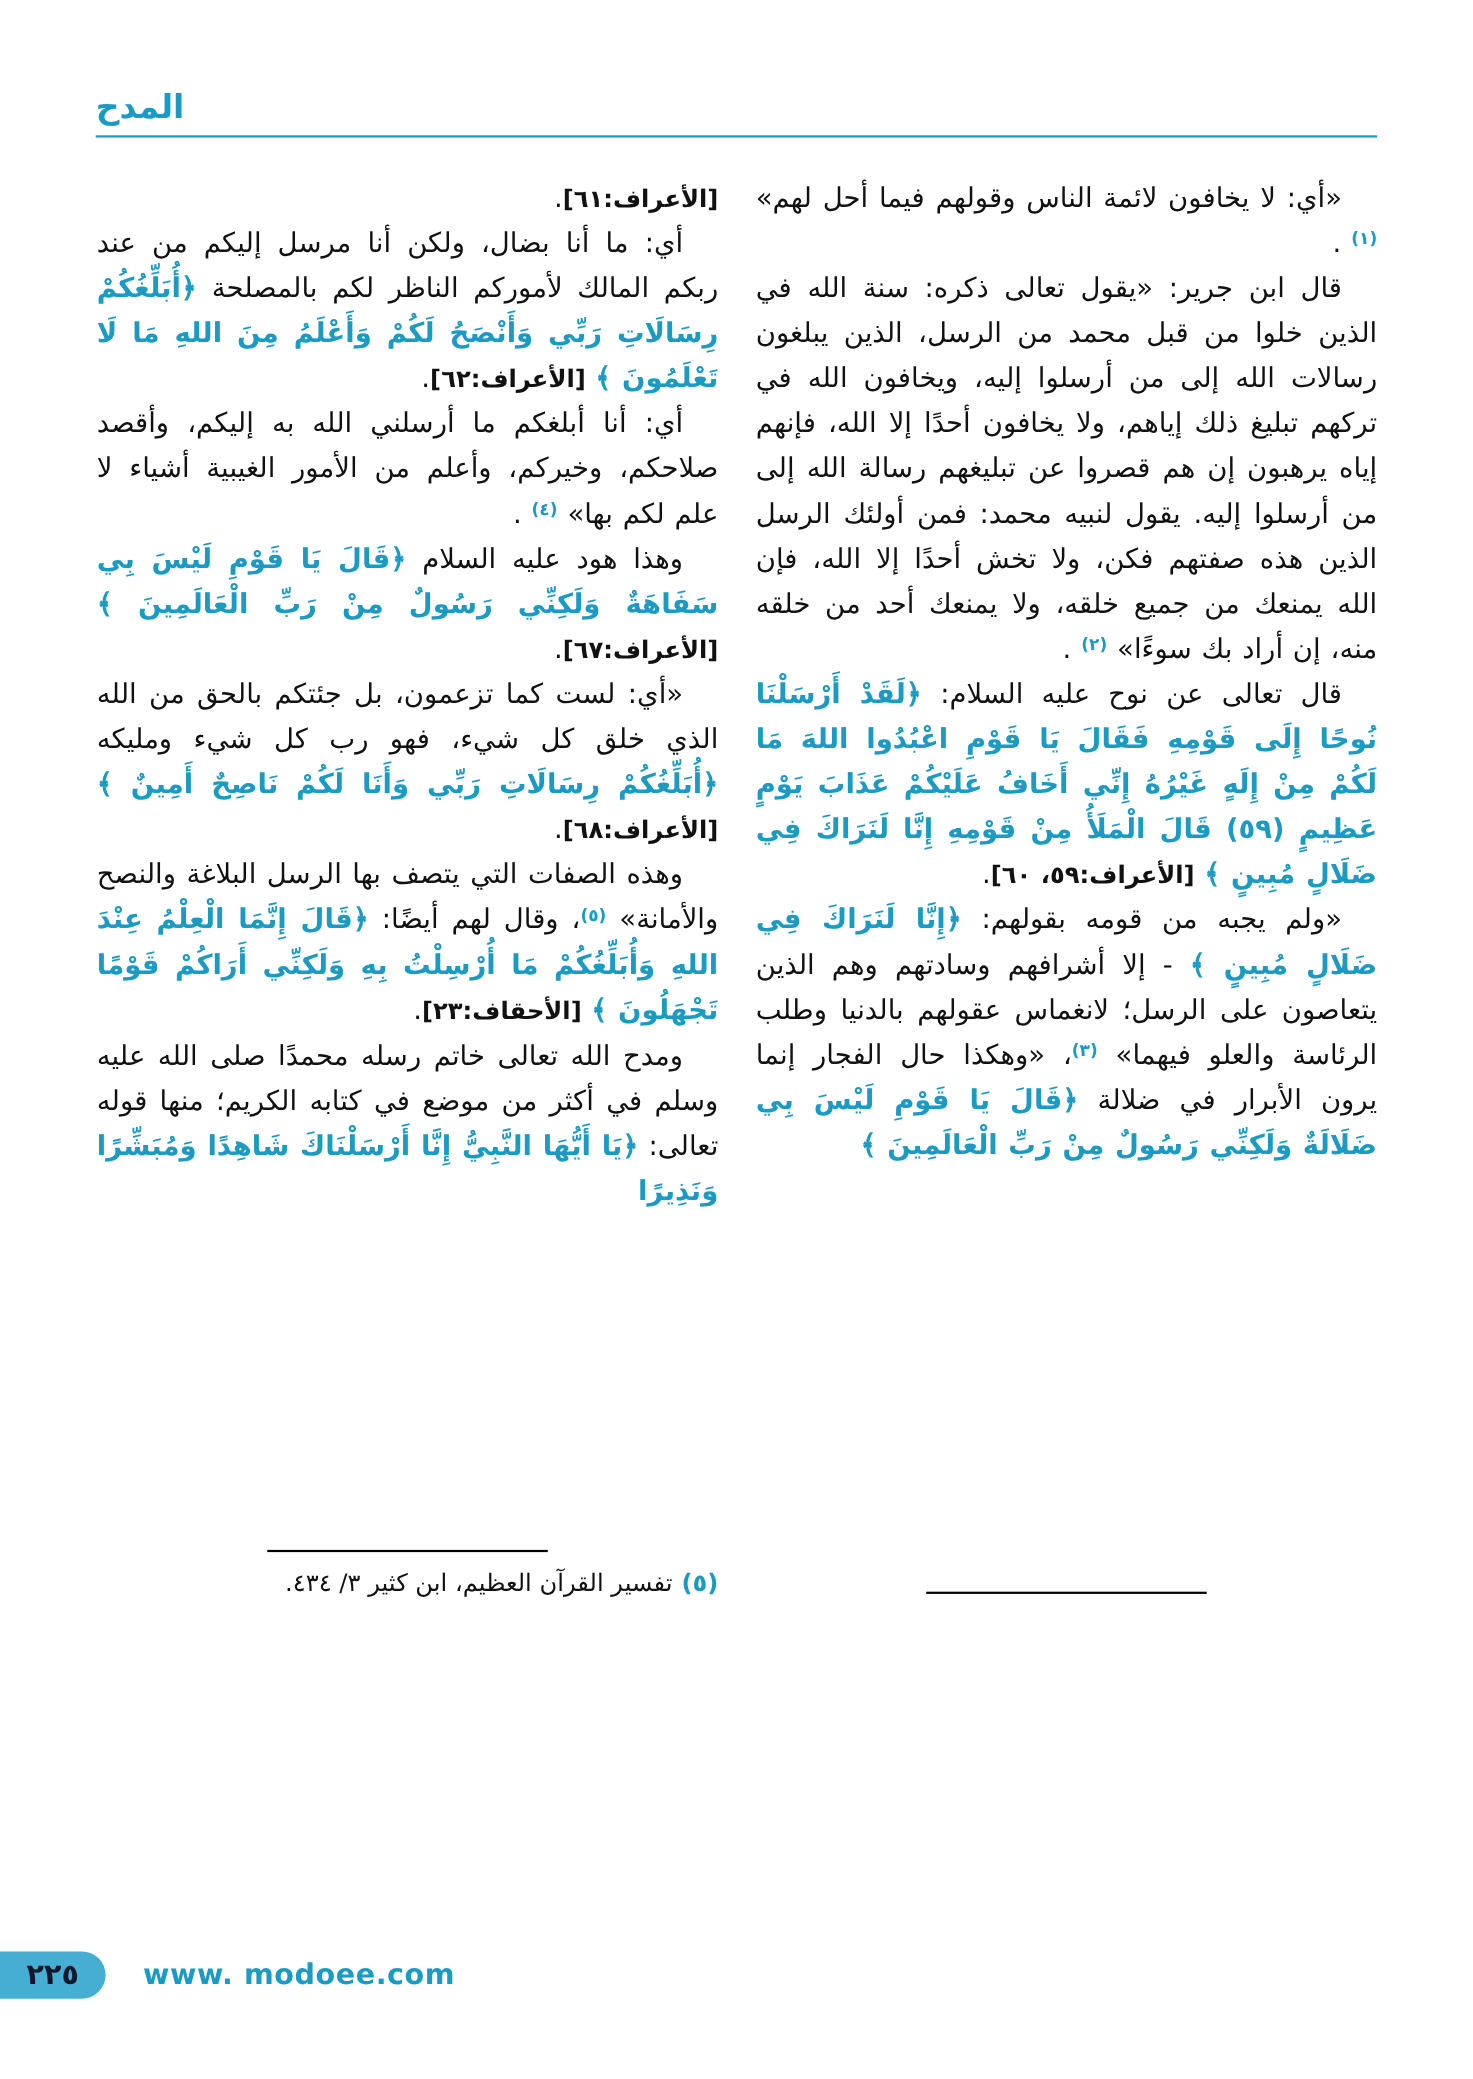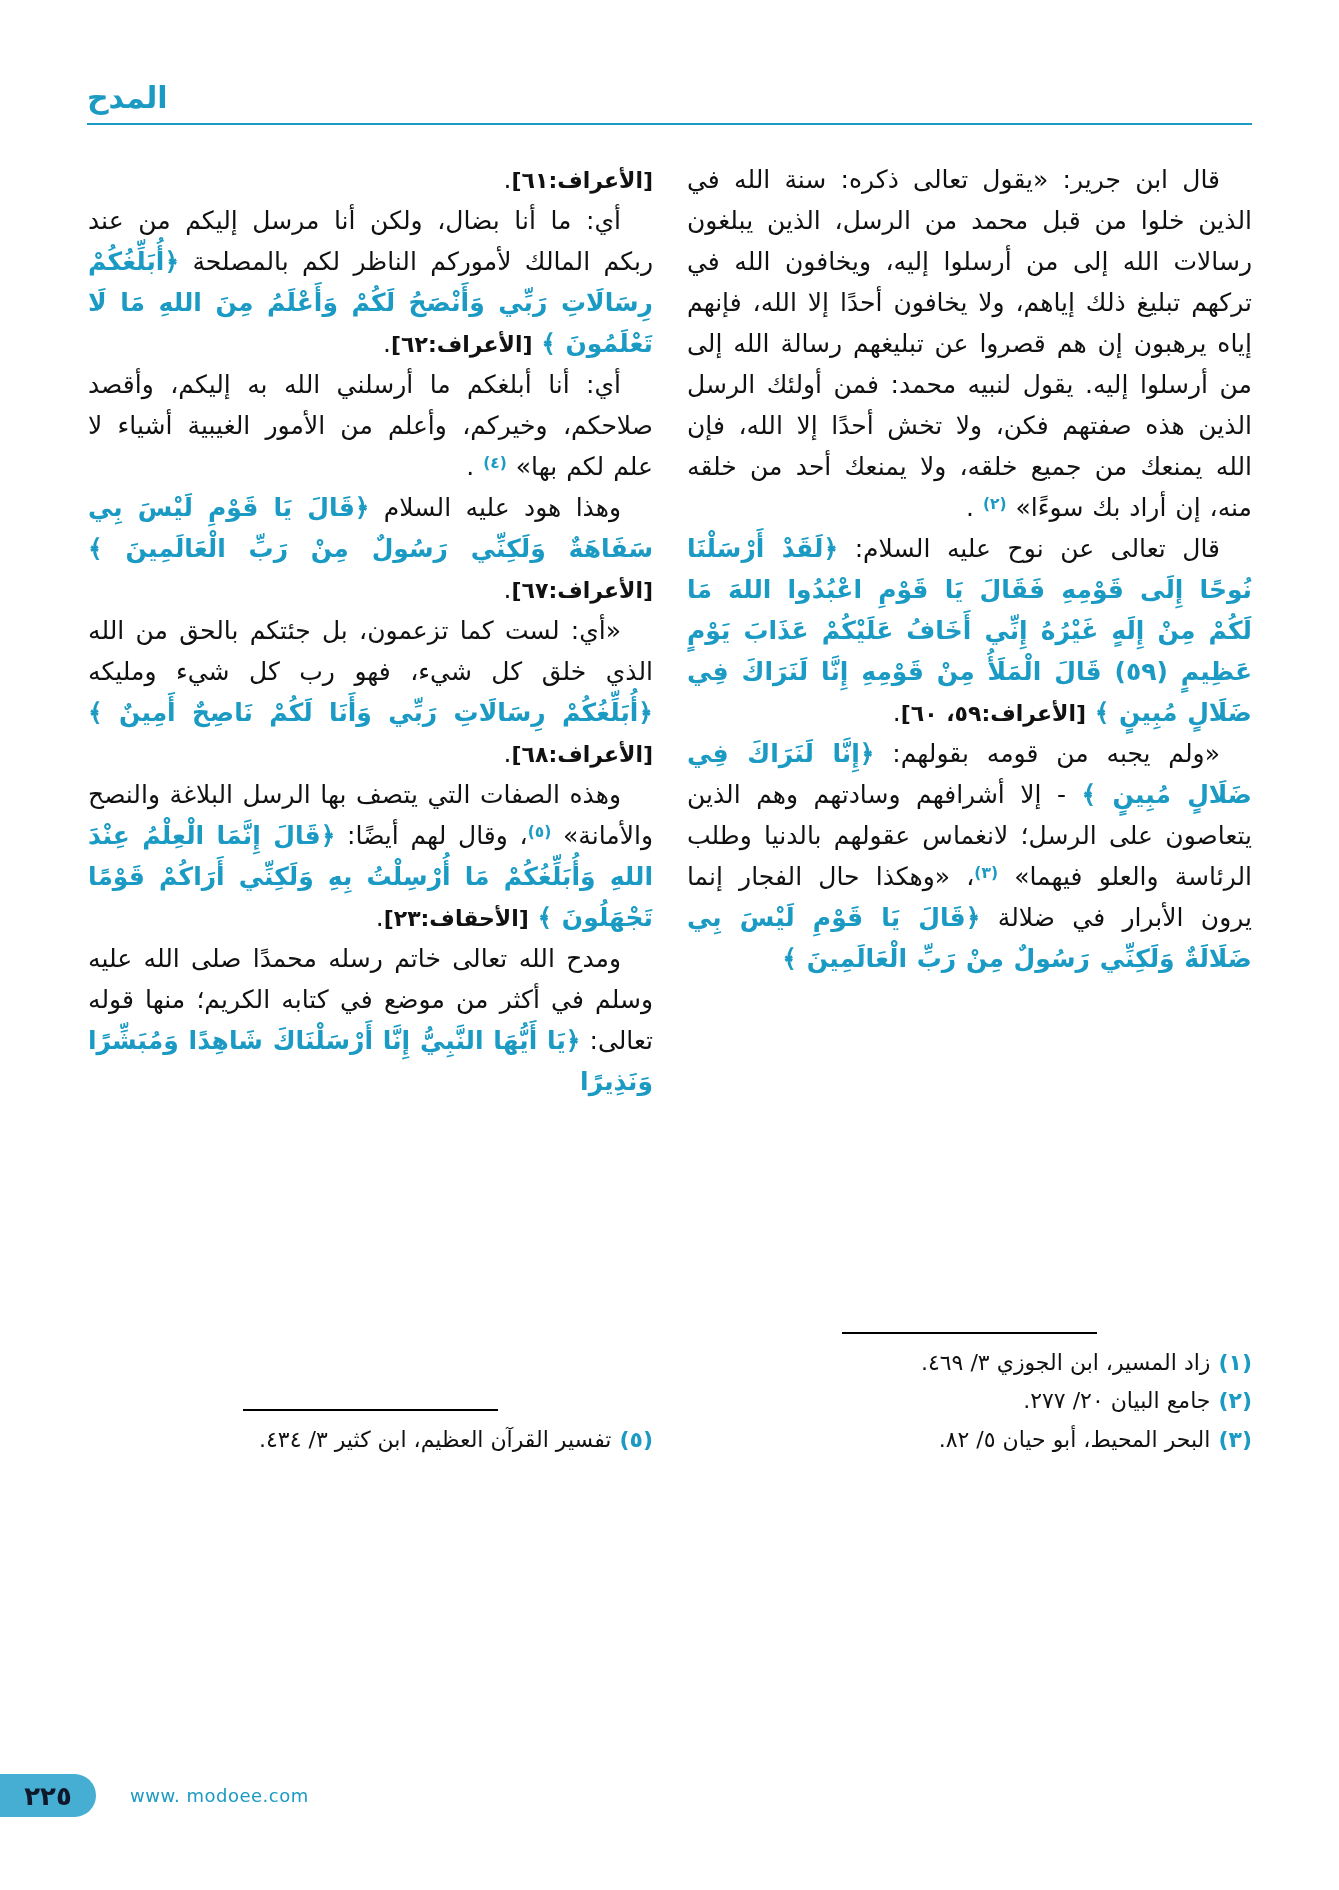--- a/index.html
+++ b/index.html
@@ -83,50 +83,46 @@
     border-radius:0 22px 22px 0;
     color:#0f172a;
     font-size:26px;
     font-weight:bold;
     display:flex;
     align-items:center;
     justify-content:center;
   }
   .website {
     color:var(--accent);
-    font-size:18px;
-    font-weight:normal;
+    font-size:26px;
+    font-weight:bold;
     letter-spacing:0.5px;
   }
 </style>
 </head>
 <body>
 
 <div class="page">
 
   <div class="header">
     <span class="header-title">المدح</span>
     <hr class="header-rule">
   </div>
 
   <div class="columns">
 
     <div class="column">
       <div class="col-text">
+          <p class="para ind"><span class="run-n">«أي: لا يخافون لائمة الناس وقولهم فيما أحل لهم» </span><span class="run-fn">(١)</span><span class="run-n"> .</span></p>
           <p class="para ind"><span class="run-n">قال ابن جرير: «يقول تعالى ذكره: سنة الله في الذين خلوا من قبل محمد من الرسل، الذين يبلغون رسالات الله إلى من أرسلوا إليه، ويخافون الله في تركهم تبليغ ذلك إياهم، ولا يخافون أحدًا إلا الله، فإنهم إياه يرهبون إن هم قصروا عن تبليغهم رسالة الله إلى من أرسلوا إليه. يقول لنبيه محمد: فمن أولئك الرسل الذين هذه صفتهم فكن، ولا تخش أحدًا إلا الله، فإن الله يمنعك من جميع خلقه، ولا يمنعك أحد من خلقه منه، إن أراد بك سوءًا» </span><span class="run-fn">(٢)</span><span class="run-n"> .</span></p>
           <p class="para ind"><span class="run-n">قال تعالى عن نوح عليه السلام: </span><span class="run-q">﴿لَقَدْ أَرْسَلْنَا نُوحًا إِلَى قَوْمِهِ فَقَالَ يَا قَوْمِ اعْبُدُوا اللهَ مَا لَكُمْ مِنْ إِلَهٍ غَيْرُهُ إِنِّي أَخَافُ عَلَيْكُمْ عَذَابَ يَوْمٍ عَظِيمٍ (٥٩) قَالَ الْمَلَأُ مِنْ قَوْمِهِ إِنَّا لَنَرَاكَ فِي ضَلَالٍ مُبِينٍ ﴾</span><span class="run-r"> [الأعراف:٥٩، ٦٠]</span><span class="run-n">.</span></p>
           <p class="para ind"><span class="run-n">«ولم يجبه من قومه بقولهم: </span><span class="run-q">﴿إِنَّا لَنَرَاكَ فِي ضَلَالٍ مُبِينٍ ﴾</span><span class="run-n"> - إلا أشرافهم وسادتهم وهم الذين يتعاصون على الرسل؛ لانغماس عقولهم بالدنيا وطلب الرئاسة والعلو فيهما» </span><span class="run-fn">(٣)</span><span class="run-n">، «وهكذا حال الفجار إنما يرون الأبرار في ضلالة </span><span class="run-q">﴿قَالَ يَا قَوْمِ لَيْسَ بِي ضَلَالَةٌ وَلَكِنِّي رَسُولٌ مِنْ رَبِّ الْعَالَمِينَ ﴾</span></p>
         </div>
       <div class="footnotes">
         <hr class="fn-sep">
-        <div>
-            <div class="footnote"><span class="fn-num">(١)</span><span class="fn-text">زاد المسير، ابن الجوزي ٣/ ٤٦٩.</span></div>
-            <div class="footnote"><span class="fn-num">(٢)</span><span class="fn-text">جامع البيان ٢٠/ ٢٧٧.</span></div>
-            <div class="footnote"><span class="fn-num">(٣)</span><span class="fn-text">البحر المحيط، أبو حيان ٥/ ٨٢.</span></div>
-          </div>
       </div>
     </div>
 
     <div class="column">
       <div class="col-text">
           <p class="para"><span class="run-r">[الأعراف:٦١]</span><span class="run-n">.</span></p>
           <p class="para ind"><span class="run-n">أي: ما أنا بضال، ولكن أنا مرسل إليكم من عند ربكم المالك لأموركم الناظر لكم بالمصلحة </span><span class="run-q">﴿أُبَلِّغُكُمْ رِسَالَاتِ رَبِّي وَأَنْصَحُ لَكُمْ وَأَعْلَمُ مِنَ اللهِ مَا لَا تَعْلَمُونَ ﴾</span><span class="run-r"> [الأعراف:٦٢]</span><span class="run-n">.</span></p>
           <p class="para ind"><span class="run-n">أي: أنا أبلغكم ما أرسلني الله به إليكم، وأقصد صلاحكم، وخيركم، وأعلم من الأمور الغيبية أشياء لا علم لكم بها» </span><span class="run-fn">(٤)</span><span class="run-n"> .</span></p>
           <p class="para ind"><span class="run-n">وهذا هود عليه السلام </span><span class="run-q">﴿قَالَ يَا قَوْمِ لَيْسَ بِي سَفَاهَةٌ وَلَكِنِّي رَسُولٌ مِنْ رَبِّ الْعَالَمِينَ ﴾</span><span class="run-r"> [الأعراف:٦٧]</span><span class="run-n">.</span></p>
           <p class="para ind"><span class="run-n">«أي: لست كما تزعمون، بل جئتكم بالحق من الله الذي خلق كل شيء، فهو رب كل شيء ومليكه </span><span class="run-q">﴿أُبَلِّغُكُمْ رِسَالَاتِ رَبِّي وَأَنَا لَكُمْ نَاصِحٌ أَمِينٌ ﴾</span><span class="run-r"> [الأعراف:٦٨]</span><span class="run-n">.</span></p>

